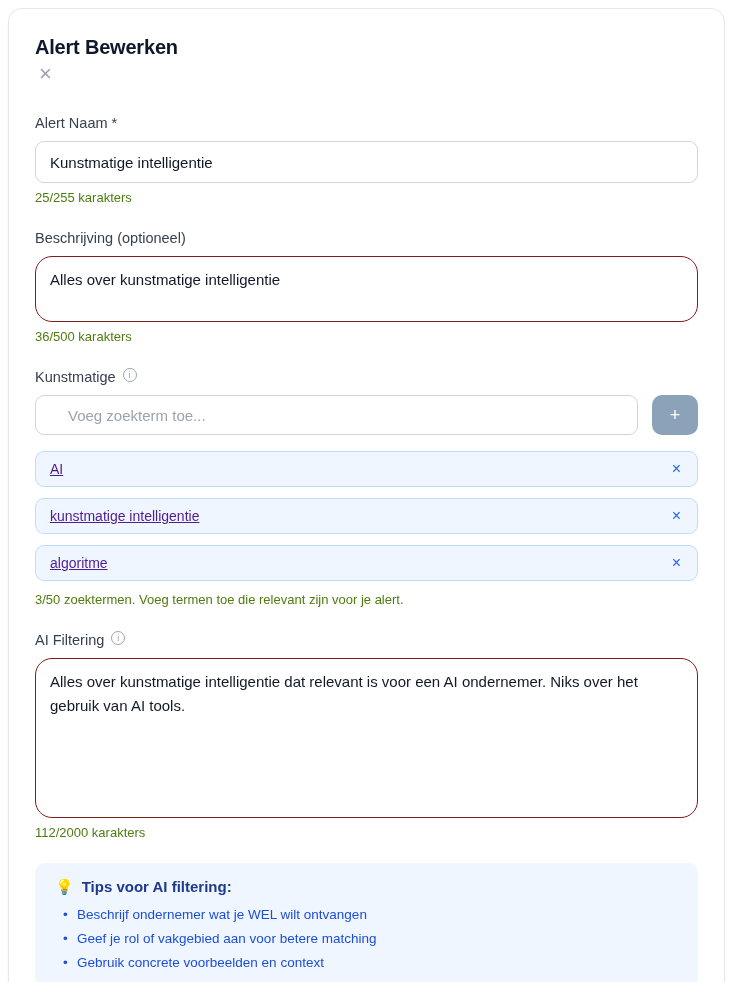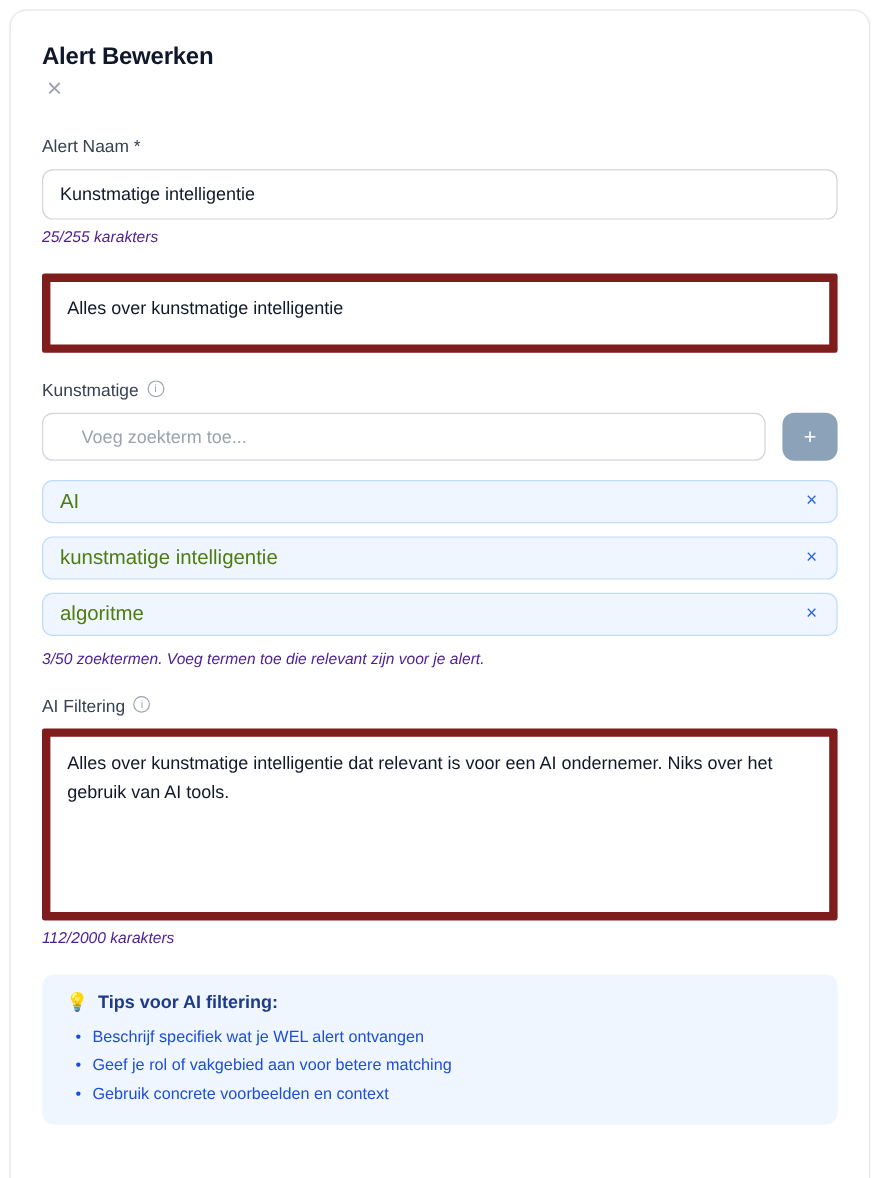--- a/index.html
+++ b/index.html
@@ -78,40 +78,39 @@
     padding: 0 14px;
     font-size: 15px;
     color: #111827;
     font-family: "Liberation Sans", sans-serif;
     outline: none;
     background: #ffffff;
   }
   .text-input::placeholder, textarea::placeholder { color: #9ca3af; }
   textarea.text-area {
     width: 100%;
-    border: 7px solid #7f1d1d;
-    border-radius: 2px;
+    border: 1px solid #7f1d1d;
+    border-radius: 17px;
     padding: 11px 14px;
     font-size: 15px;
     line-height: 24px;
     color: #111827;
     font-family: "Liberation Sans", sans-serif;
     outline: none;
     resize: none;
     background: #ffffff;
     display: block;
   }
   .ta-small { height: 66px; }
   .ta-large { height: 160px; }
   .counter {
     font-size: 13px;
-    color: #4c1d95;
+    color: #4d7c0f;
     margin-top: 7px;
     line-height: 16px;
-    font-style: italic;
   }
   .term-row {
     display: flex;
     gap: 14px;
     align-items: stretch;
   }
   .term-row .text-input { flex: 1; height: 40px; padding-left: 32px; }
   .add-btn {
     width: 46px;
     height: 40px;
@@ -131,22 +130,23 @@
     align-items: center;
     justify-content: space-between;
     height: 36px;
     background: #eff6ff;
     border: 1px solid #bfdbfe;
     border-radius: 9px;
     padding: 0 14px;
     margin-bottom: 11px;
   }
   .tag-label {
-    font-size: 17px;
-    color: #4d7c0f;
+    font-size: 14px;
+    color: #4c1d95;
+    text-decoration: underline;
   }
   .tag-remove {
     background: none;
     border: none;
     color: #2563eb;
     font-size: 16px;
     line-height: 1;
     cursor: pointer;
     padding: 2px;
     font-family: "Liberation Sans", sans-serif;
@@ -192,21 +192,23 @@
     <button class="close-btn">×</button>
   </div>
 
   <div class="field-group">
     <div class="field-label">Alert Naam *</div>
     <input type="text" class="text-input" value="Kunstmatige intelligentie" style="">
     <div class="counter">25/255 karakters</div>
   </div>
 
   <div class="field-group">
+    <div class="field-label">Beschrijving (optioneel)</div>
     <textarea class="text-area ta-small" style="">Alles over kunstmatige intelligentie</textarea>
+    <div class="counter">36/500 karakters</div>
   </div>
 
   <div class="field-group">
     <div class="field-label">
       <span>Kunstmatige</span>
       <span class="info-icon">i</span>
     </div>
     <div class="term-row">
       <input type="text" class="text-input" placeholder="Voeg zoekterm toe..." style="">
       <button class="add-btn">+</button>
@@ -237,19 +239,19 @@
     <textarea class="text-area ta-large" style="">Alles over kunstmatige intelligentie dat relevant is voor een AI ondernemer. Niks over het gebruik van AI tools.</textarea>
     <div class="counter">112/2000 karakters</div>
   </div>
 
   <div class="tips-box">
     <div class="tips-title">
       <span>💡</span>
       <span>Tips voor AI filtering:</span>
     </div>
     <ul class="tips-list">
-      <li>Beschrijf specifiek wat je WEL alert ontvangen</li>
+      <li>Beschrijf ondernemer wat je WEL wilt ontvangen</li>
       <li>Geef je rol of vakgebied aan voor betere matching</li>
       <li>Gebruik concrete voorbeelden en context</li>
     </ul>
   </div>
 
 </div>
 
 </body></html>

